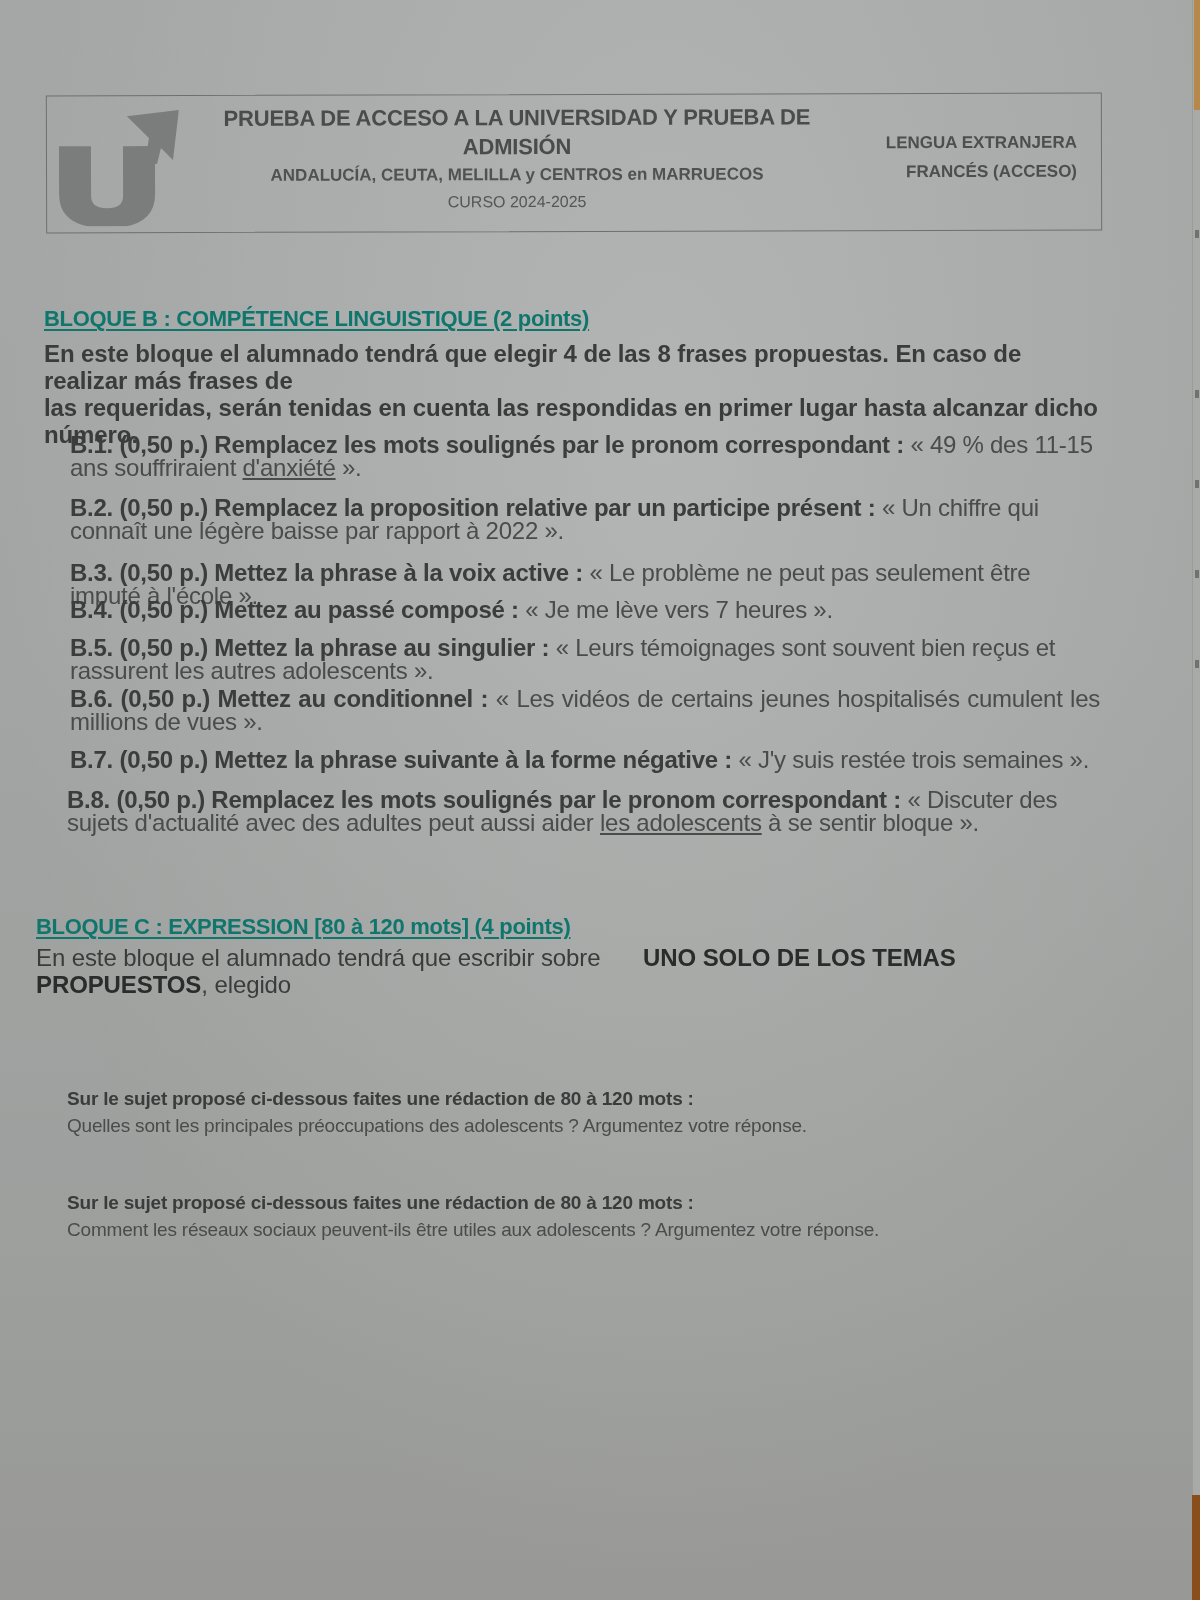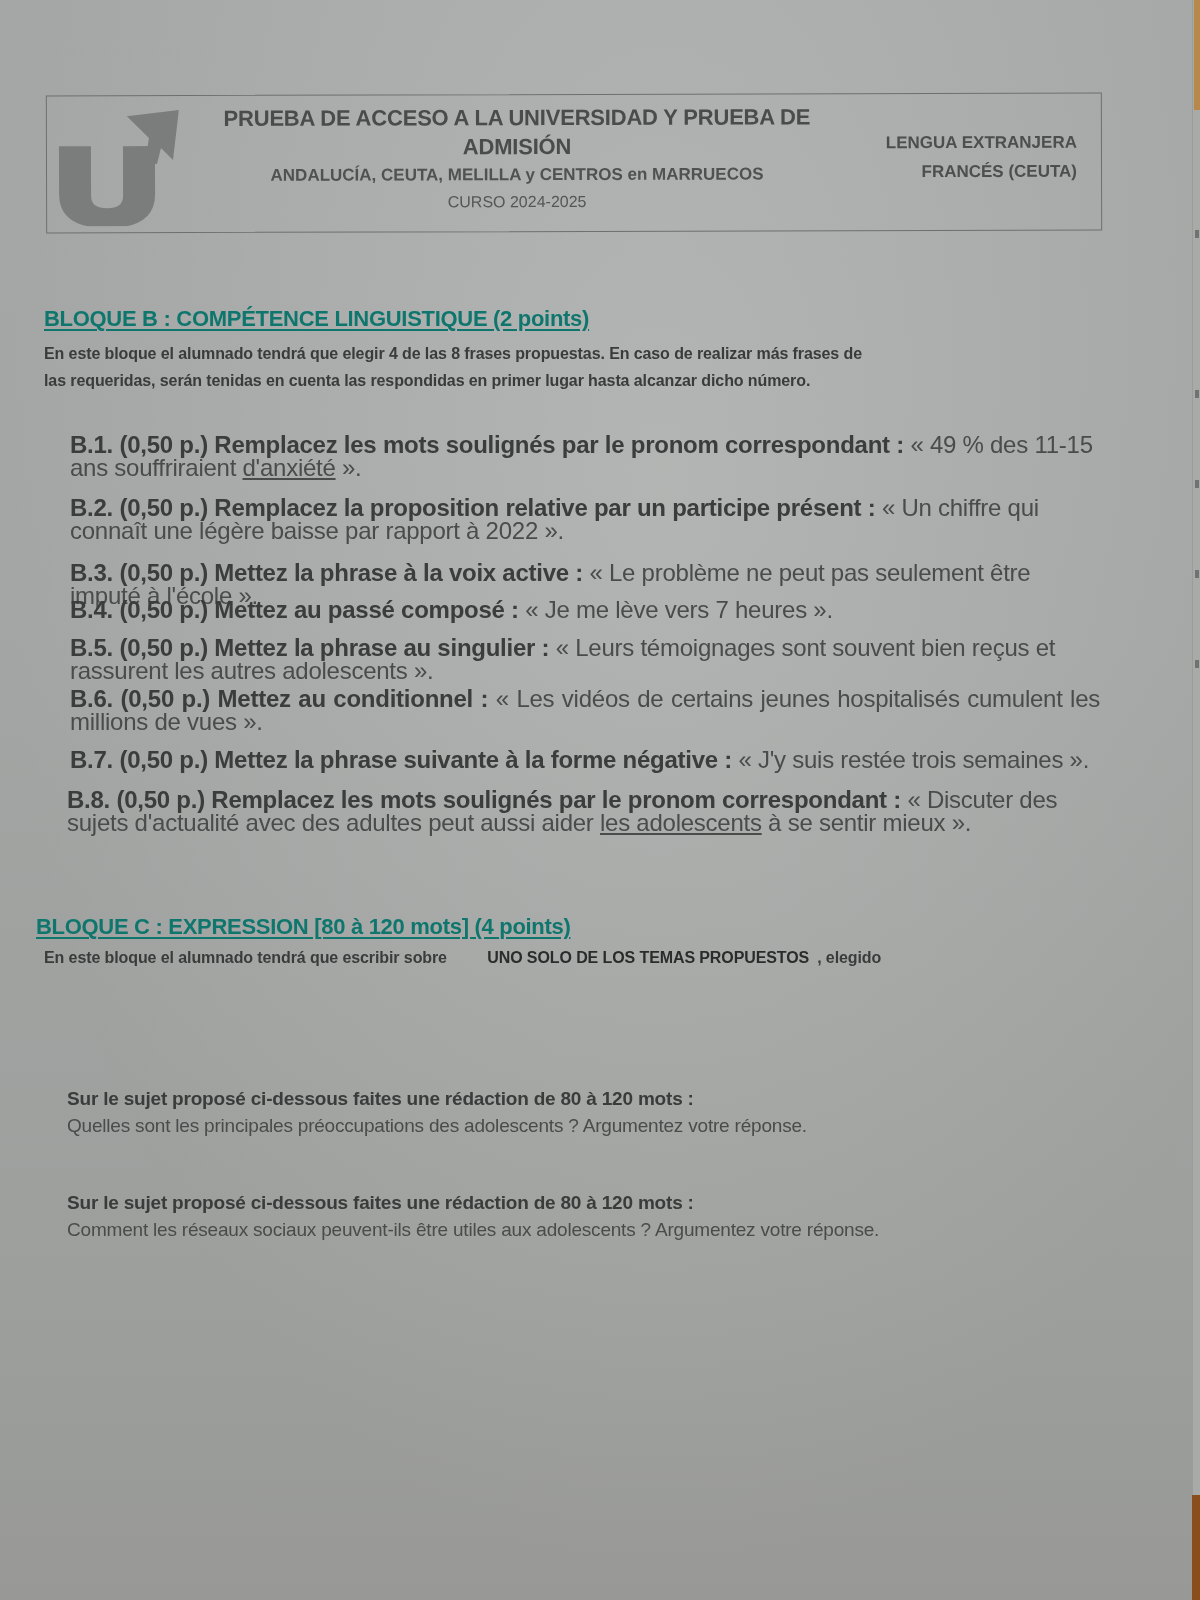--- a/index.html
+++ b/index.html
@@ -120,27 +120,27 @@
       position: absolute;
       font-size: 22px;
       font-weight: 700;
       text-decoration: underline;
       text-underline-offset: 3px;
       color: #0f766e;
       letter-spacing: -0.3px;
     }
     .instructions {
       position: absolute;
-      font-size: 16px;
+      font-size: 24px;
       font-weight: 700;
       line-height: 27px;
       color: #3a3b3b;
       letter-spacing: -0.1px;
     }
-    .instr-plain { font-weight: 700; margin-left: 8px; }
+    .instr-plain { font-weight: 400; }
     .instr-strong { font-weight: 700; color: #2a2b2b; margin-left: 36px; }
 
     
     .item {
       position: absolute;
       left: 70px;
       width: 1030px;
       font-size: 24px;
       line-height: 23px;
       color: #4a4b4b;
@@ -194,21 +194,21 @@
     <path d="M70 12 L122 6 L116 56 L104 44 L100 60 L88 60 L92 34 Z" fill="#7b7d7c"></path>
   </svg>
   <div class="header-center">
     <div class="h-title">PRUEBA DE ACCESO A LA UNIVERSIDAD Y PRUEBA DE</div>
     <div class="h-title">ADMISIÓN</div>
     <div class="h-region">ANDALUCÍA, CEUTA, MELILLA y CENTROS en MARRUECOS</div>
     <div class="h-course">CURSO 2024-2025</div>
   </div>
   <div class="header-right">
     <div>LENGUA EXTRANJERA</div>
-    <div>FRANCÉS (CEUTA)</div>
+    <div>FRANCÉS (ACCESO)</div>
   </div>
 </div>
 
 <div class="section-heading" style="left:44px; top:306px;">BLOQUE B : COMPÉTENCE LINGUISTIQUE (2 points)</div>
 
 <div class="instructions" style="left:44px; top:340px; width:1060px;">
   <div>En este bloque el alumnado tendrá que elegir 4 de las 8 frases propuestas. En caso de realizar más frases de</div>
   <div>las requeridas, serán tenidas en cuenta las respondidas en primer lugar hasta alcanzar dicho número.</div>
 </div>
 
@@ -254,21 +254,21 @@
   <span class="num">B.7. (0,50 p.)</span>
   <span class="task">Mettez la phrase suivante à la forme négative :</span>
   <span class="quote">« J'y suis restée trois semaines ».</span>
 </div>
 
 <div class="item" style="top:788px; left:67px;">
   <span class="num">B.8. (0,50 p.)</span>
   <span class="task">Remplacez les mots soulignés par le pronom correspondant :</span>
   <span class="quote">« Discuter des sujets d'actualité avec des adultes peut aussi aider</span>
   <span class="quote ul">les adolescents</span>
-  <span class="quote">à se sentir mieux ».</span>
+  <span class="quote">à se sentir bloque ».</span>
 </div>
 
 <div class="section-heading" style="left:36px; top:914px;">BLOQUE C : EXPRESSION [80 à 120 mots] (4 points)</div>
 
 <div class="instructions" style="left:36px; top:944px; width:1070px;">
   <span class="instr-plain">En este bloque el alumnado tendrá que escribir sobre</span>
   <span class="instr-strong">UNO SOLO DE LOS TEMAS PROPUESTOS</span><span class="instr-plain">, elegido</span>
 </div>
 
 <div class="prompt" style="top:1068px;">

